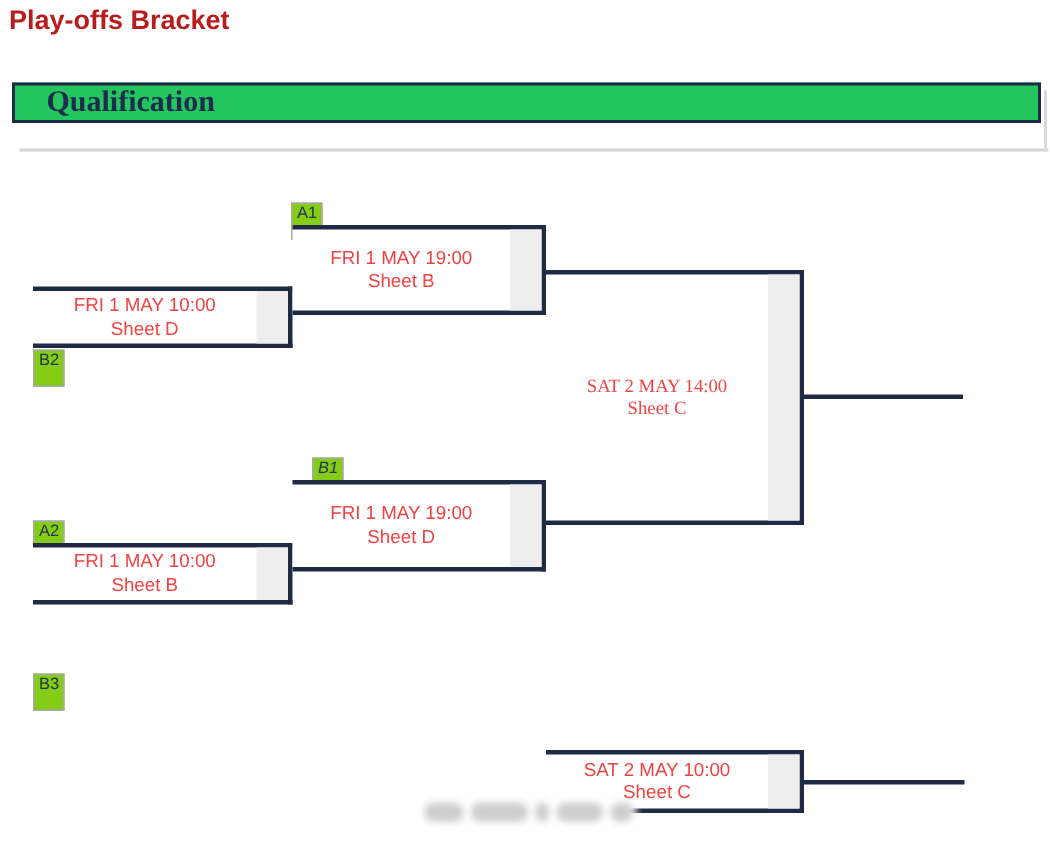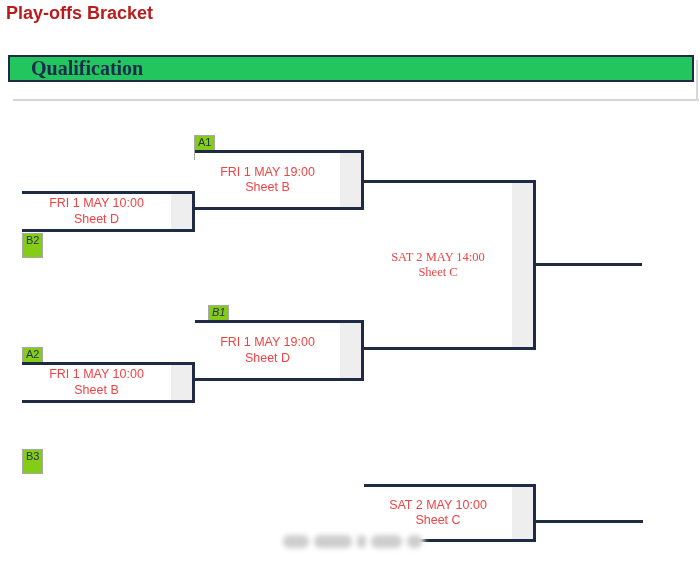--- a/index.html
+++ b/index.html
@@ -22,21 +22,21 @@
     padding-right:21px;}
   .match .strip{position:absolute;top:0;right:0;bottom:0;width:21px;background:#eeeeee;}
   .match .when,.match .sheet{position:relative;z-index:1;font-size:12.5px;line-height:15.5px;
     color:#ef4444;white-space:nowrap;}
 
   .m-qual1{left:22px;top:191px;width:173px;height:41px;}
   .m-sf1  {left:195px;top:150px;width:169px;height:60px;}
   .m-qual2{left:22px;top:362px;width:173px;height:41px;}
   .m-sf2  {left:195px;top:320px;width:169px;height:61px;}
   .m-final{left:364px;top:180px;width:172px;height:170px;font-family:Liberation Serif, serif;}
-  .m-cons {left:364px;top:484px;width:172px;height:58px;}
+  .m-cons {left:364px;top:500px;width:172px;height:42px;}
 
   .slot-label{position:absolute;box-sizing:border-box;height:25px;padding:0 3px;
     border:1px solid #a8a8a8;background:#84cc16;font-size:11px;line-height:13px;
     color:#24334f;white-space:nowrap;}
   .l-a3{left:22px;top:192px;} .l-b2{left:22px;top:233px;text-align:center;}
   .l-a1{left:194px;top:135px;}
   .l-a2{left:22px;top:347px;} .l-b3{left:22px;top:404px;margin-top:45px;}
   .l-b1{left:208px;top:305px;font-style:italic;}
 
   .out-line{position:absolute;height:3px;background:#1f2b45;}

